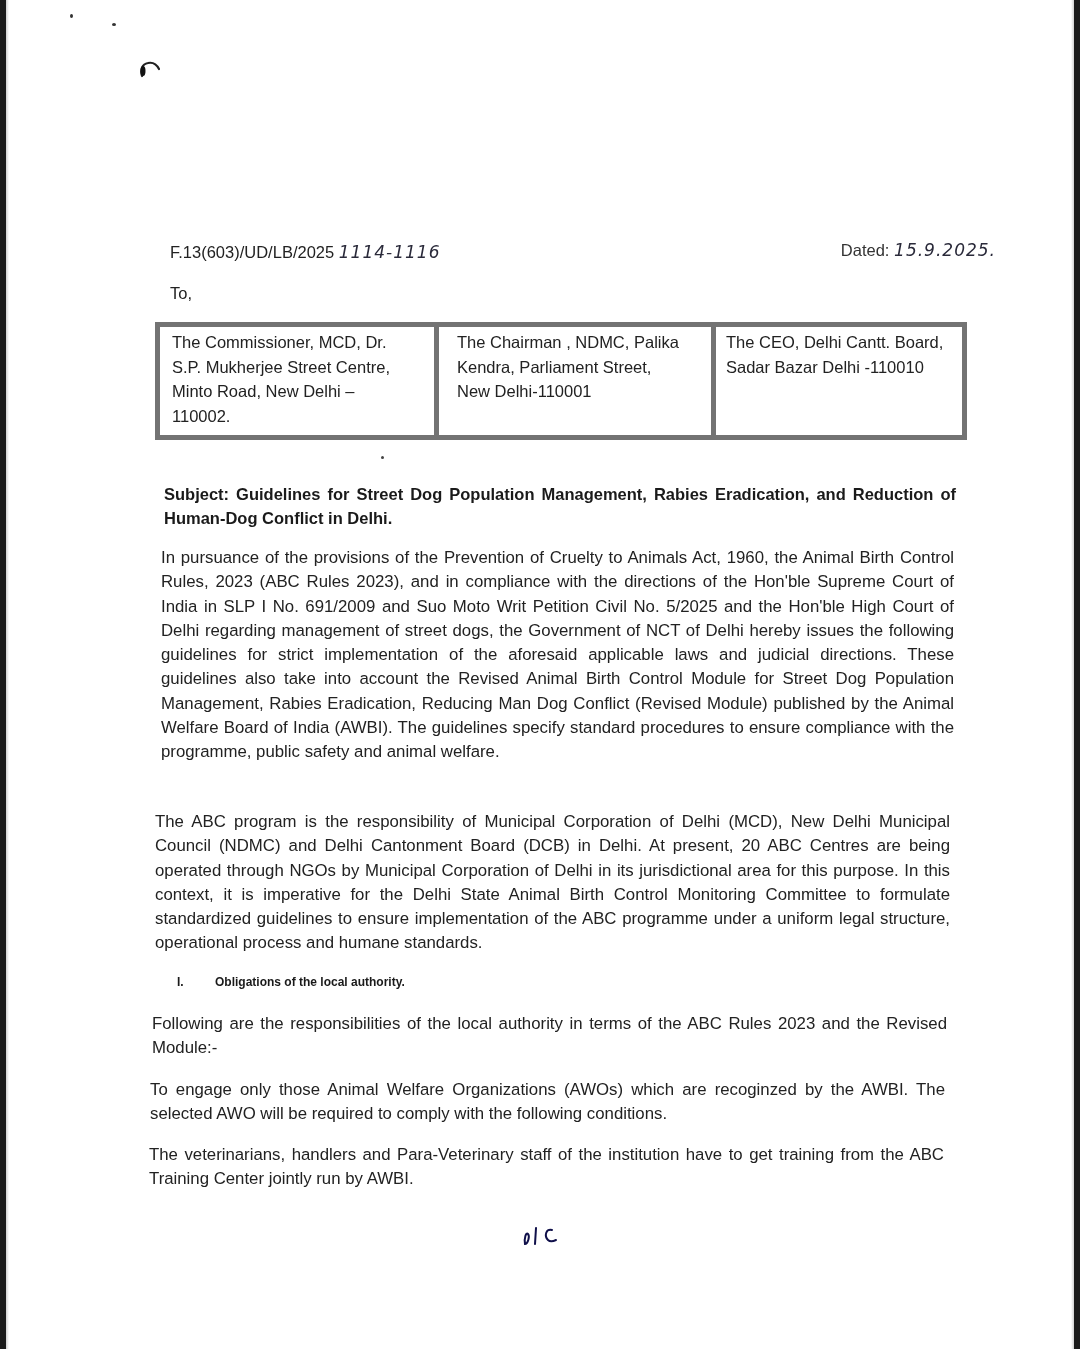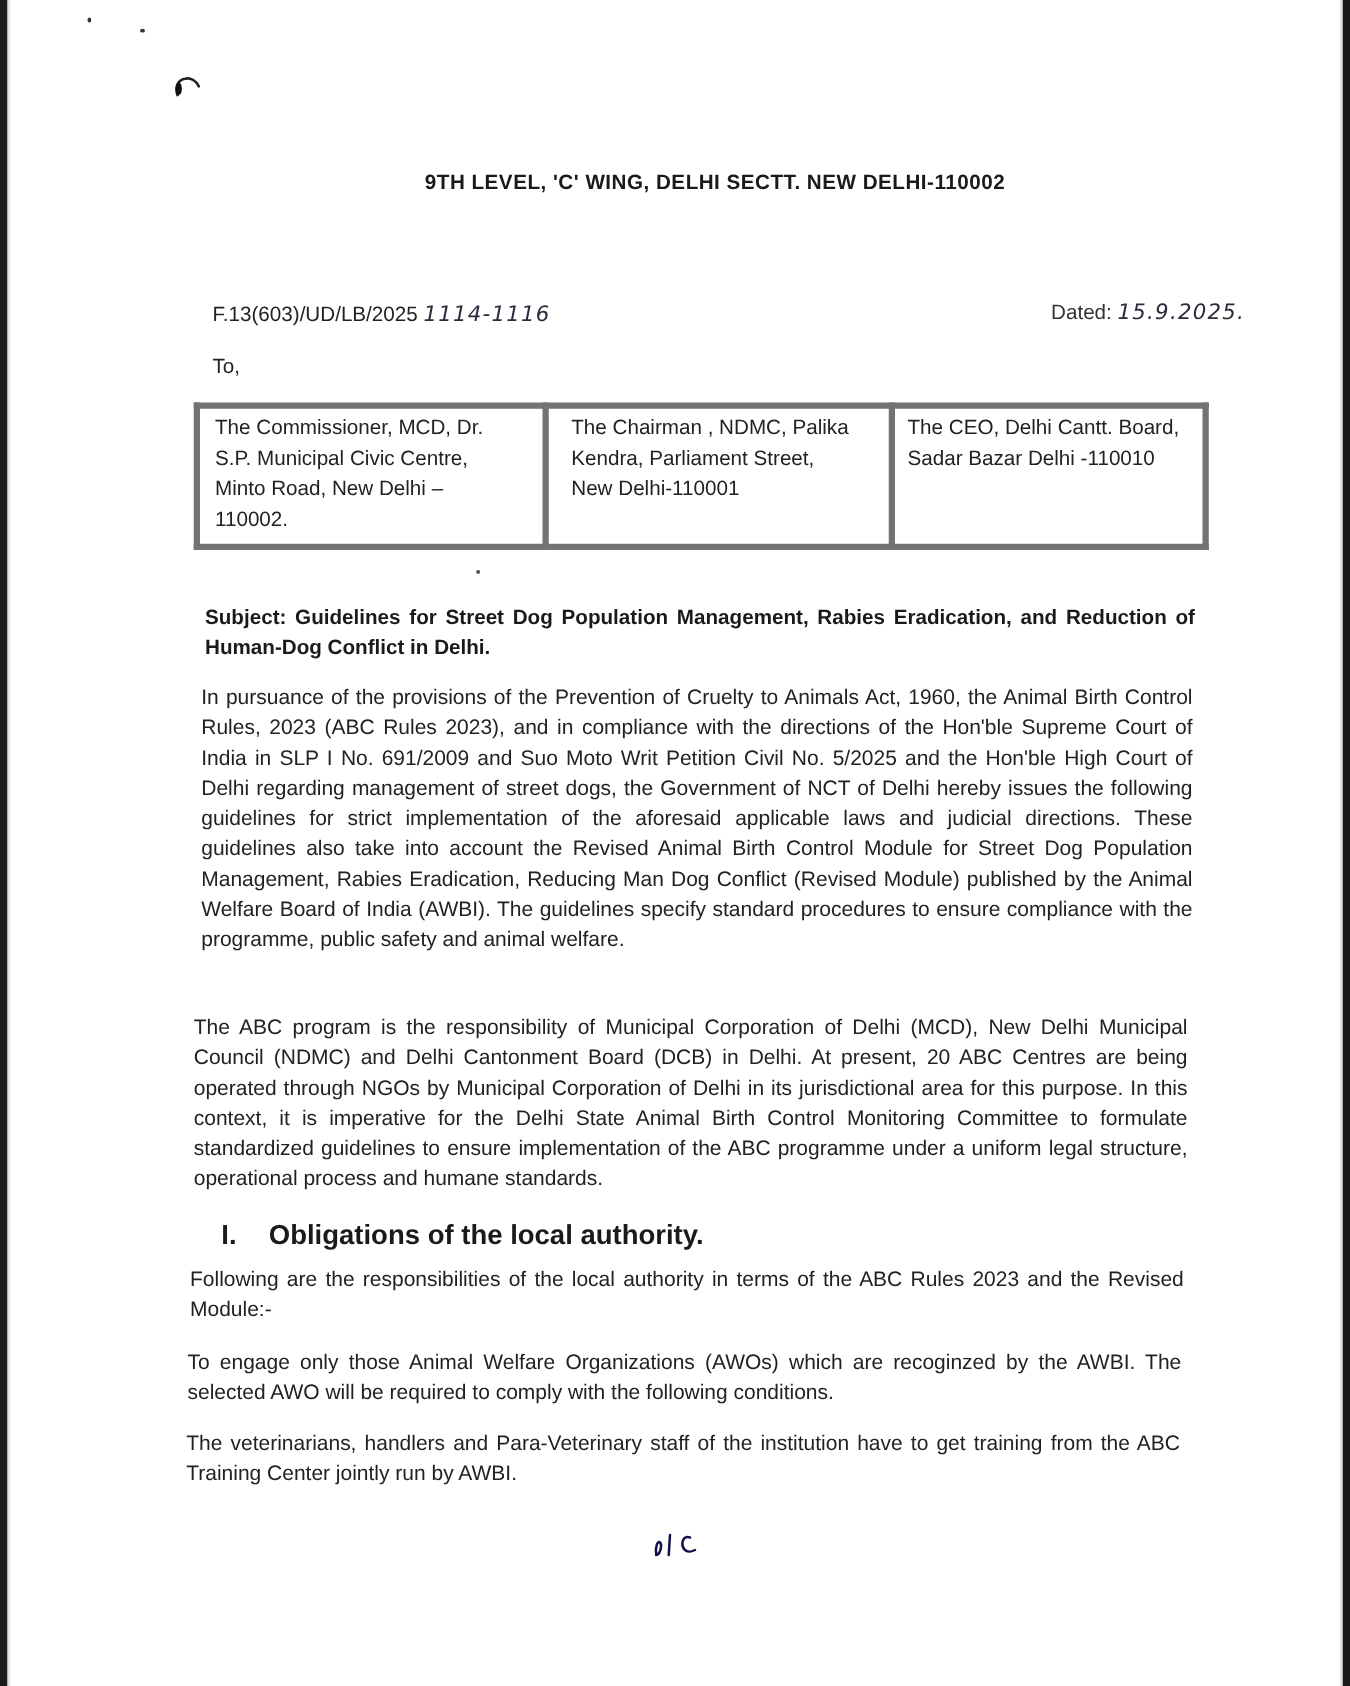--- a/index.html
+++ b/index.html
@@ -101,21 +101,21 @@
       font-size: 16.8px;
       line-height: 24.3px;
       text-align: justify;
       color: #222;
       text-align-last: left;
     }
     .para.p1 { left: 161px; top: 546px; width: 793px; }
     .para.p2 { left: 155px; top: 810px; width: 795px; }
     .section-heading {
       position: absolute; left: 177px; top: 975px;
-      font-size: 22px; font-weight: bold; color: #1a1a1a;
+      font-size: 12px; font-weight: bold; color: #1a1a1a;
     }
     .section-heading .num { display: inline-block; width: 38px; }
     .para.p3 { left: 152px; top: 1012px; width: 795px; }
     .para.p4 { left: 150px; top: 1078px; width: 795px; }
     .para.p5 { left: 149px; top: 1143px; width: 795px; }
 
     .pto {
       position: absolute; left: 522px; top: 1222px;
       font-family: "DejaVu Sans", sans-serif;
       font-size: 20px; color: #10104a; font-style: italic;
@@ -132,41 +132,40 @@
 
 <div class="speck s1"></div>
 <div class="speck s2"></div>
 <svg class="punch-mark" viewBox="0 0 22 18">
   <path d="M4 16 C2 10 4 4 10 3 C15 2 19 5 21 9" fill="none" stroke="#222" stroke-width="2.2" stroke-linecap="round"></path>
   <ellipse cx="5" cy="11" rx="2.5" ry="5" fill="#111"></ellipse>
 </svg>
 <div class="dot-mark"></div>
 
 <div class="header">
-  <div class="line l3">9TH LEVEL, 'C' WING, DELHI SECTT. NEW DELHI-110002</div>
 </div>
 
 <div class="ref">
   <span>F.13(603)/UD/LB/2025</span>
   <span class="handwritten">1114-1116</span>
 </div>
 
 <div class="dated">
   <span>Dated:</span>
   <span class="handwritten">15.9.2025.</span>
 </div>
 
 <div class="to">To,</div>
 
 <table class="addressees">
   <tbody>
       <tr>
     <td class="c1">
       <div>The Commissioner, MCD, Dr.</div>
-      <div>S.P. Municipal Civic Centre,</div>
+      <div>S.P. Mukherjee Street Centre,</div>
       <div>Minto Road, New Delhi –</div>
       <div>110002.</div>
     </td>
     <td class="c2">
       <div>The Chairman , NDMC, Palika</div>
       <div>Kendra, Parliament Street,</div>
       <div>New Delhi-110001</div>
     </td>
     <td class="c3">
       <div>The CEO, Delhi Cantt. Board,</div>

